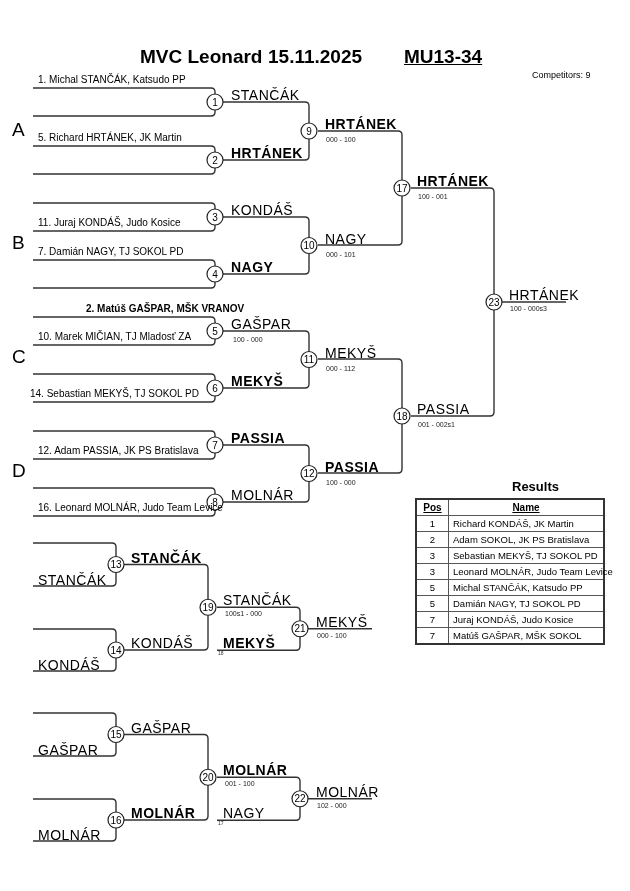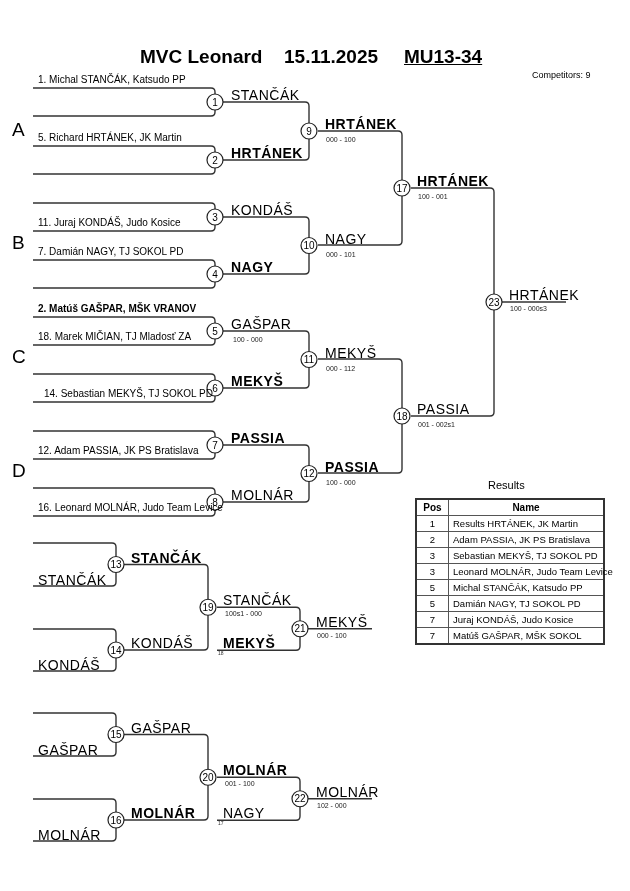--- a/index.html
+++ b/index.html
@@ -4,29 +4,29 @@
 <style>
   html, body { margin:0; padding:0; background:#ffffff; }
   body { width:630px; height:891px; position:relative; overflow:hidden; font-family:"Liberation Sans", sans-serif; color:#000; }
   #bracket { position:absolute; left:0; top:0; width:630px; height:891px; }
   .t { position:absolute; white-space:nowrap; line-height:1; }
   .title { font-size:19px; font-weight:bold; top:47px; left:0; width:630px; }
   .title span { position:absolute; white-space:nowrap; }
   .competitors { font-size:9px; top:71px; left:532px; }
   .pool { font-size:19px; }
   .entry { font-size:10px; }
-  .entry.bold { font-weight:bold; }
+  .entry.bold { font-weight:bold;margin-left:48px; }
   .wn { font-size:14px; letter-spacing:0.5px; }
   .wn.bold { font-weight:bold; }
   .score { font-size:7px; color:#222; }
   .ref { font-size:5px; color:#333; }
-  .results-title { font-size:11px; font-weight:normal; top:480px; left:488px; }
+  .results-title { font-size:13px; font-weight:bold; top:480px; left:512px; }
   table.results { position:absolute; left:415px; top:498px; width:190px; border-collapse:collapse; font-size:9.5px; border:2px solid #333; }
   table.results td, table.results th { border:1px solid #555; height:15px; padding:0; }
-  table.results th { font-weight:bold; font-size:10px; text-align:center; }
+  table.results th { font-weight:bold; font-size:10px; text-align:center;text-decoration:underline; }
   table.results td.pos { width:36px; text-align:center; }
   table.results td.name { padding-left:4px; white-space:nowrap; overflow:visible; max-width:150px; }
 </style>
 </head>
 <body>
 
 <svg id="bracket" xmlns="http://www.w3.org/2000/svg" width="630" height="891">
     <path d="M33,88 H211 Q215,88 215,92 V112 Q215,116 211,116 H33" fill="none" stroke="#333" stroke-width="1.4"></path>
     <path d="M33,146 H211 Q215,146 215,150 V170 Q215,174 211,174 H33" fill="none" stroke="#333" stroke-width="1.4"></path>
     <path d="M33,203 H211 Q215,203 215,207 V227 Q215,231 211,231 H33" fill="none" stroke="#333" stroke-width="1.4"></path>
@@ -96,42 +96,42 @@
     <circle cx="116" cy="820" r="8" fill="#fff" stroke="#222" stroke-width="1.2"></circle>
     <text x="116" y="823.5" text-anchor="middle" font-size="10" font-family="&quot;Liberation Sans&quot;, sans-serif">16</text>
     <circle cx="208" cy="777.25" r="8" fill="#fff" stroke="#222" stroke-width="1.2"></circle>
     <text x="208" y="780.75" text-anchor="middle" font-size="10" font-family="&quot;Liberation Sans&quot;, sans-serif">20</text>
     <circle cx="300" cy="798.75" r="8" fill="#fff" stroke="#222" stroke-width="1.2"></circle>
     <text x="300" y="802.25" text-anchor="middle" font-size="10" font-family="&quot;Liberation Sans&quot;, sans-serif">22</text>
   </svg>
 
 <div class="t title">
   <span style="left:140px;">MVC Leonard</span>
-  <span style="left:268px;margin-left:16px;">15.11.2025</span>
+  <span style="left:268px;">15.11.2025</span>
   <span style="left:404px;text-decoration:underline;">MU13-34</span>
 </div>
 <div class="t competitors">Competitors: 9</div>
 
 <div id="labels">
     <div class="t entry" style="left: 38px; top: 75px;">1. Michal STANČÁK, Katsudo PP</div>
     <div class="t pool" style="left: 12px; top: 120px;">A</div>
     <div class="t wn" style="left: 231px; top: 88px;">STANČÁK</div>
     <div class="t entry" style="left: 38px; top: 133px;">5. Richard HRTÁNEK, JK Martin</div>
     <div class="t wn bold" style="left: 231px; top: 146px;">HRTÁNEK</div>
     <div class="t entry" style="left: 38px; top: 218px;">11. Juraj KONDÁŠ, Judo Kosice</div>
     <div class="t pool" style="left: 12px; top: 233px;">B</div>
     <div class="t wn" style="left: 231px; top: 203px;">KONDÁŠ</div>
     <div class="t entry" style="left: 38px; top: 247px;">7. Damián NAGY, TJ SOKOL PD</div>
     <div class="t wn bold" style="left: 231px; top: 260px;">NAGY</div>
     <div class="t entry bold" style="left: 38px; top: 304px;">2. Matúš GAŠPAR, MŠK VRANOV</div>
-    <div class="t entry" style="left: 38px; top: 332px;">18. Marek MIČIAN, TJ Mladosť ZA</div>
+    <div class="t entry" style="left: 38px; top: 332px;">10. Marek MIČIAN, TJ Mladosť ZA</div>
     <div class="t pool" style="left: 12px; top: 347px;">C</div>
     <div class="t wn" style="left: 231px; top: 317px;">GAŠPAR</div>
     <div class="t score" style="left: 233px; top: 336px;">100 - 000</div>
-    <div class="t entry" style="left: 44px; top: 389px;">14. Sebastian MEKYŠ, TJ SOKOL PD</div>
+    <div class="t entry" style="left: 30px; top: 389px;">14. Sebastian MEKYŠ, TJ SOKOL PD</div>
     <div class="t wn bold" style="left: 231px; top: 374px;">MEKYŠ</div>
     <div class="t entry" style="left: 38px; top: 446px;">12. Adam PASSIA, JK PS Bratislava</div>
     <div class="t pool" style="left: 12px; top: 461px;">D</div>
     <div class="t wn bold" style="left: 231px; top: 431px;">PASSIA</div>
     <div class="t entry" style="left: 38px; top: 503px;">16. Leonard MOLNÁR, Judo Team Levice</div>
     <div class="t wn" style="left: 231px; top: 488px;">MOLNÁR</div>
     <div class="t wn bold" style="left: 325px; top: 117px;">HRTÁNEK</div>
     <div class="t score" style="left: 326px; top: 136px;">000 - 100</div>
     <div class="t wn" style="left: 325px; top: 231.5px;">NAGY</div>
     <div class="t score" style="left: 326px; top: 250.5px;">000 - 101</div>
@@ -171,25 +171,25 @@
 <table class="results">
   <thead>
     <tr>
       <th>Pos</th>
       <th>Name</th>
     </tr>
   </thead>
   <tbody id="results-body">
       <tr>
         <td class="pos">1</td>
-        <td class="name">Results HRTÁNEK, JK Martin</td>
+        <td class="name">Richard KONDÁŠ, JK Martin</td>
       </tr>
       <tr>
         <td class="pos">2</td>
-        <td class="name">Adam PASSIA, JK PS Bratislava</td>
+        <td class="name">Adam SOKOL, JK PS Bratislava</td>
       </tr>
       <tr>
         <td class="pos">3</td>
         <td class="name">Sebastian MEKYŠ, TJ SOKOL PD</td>
       </tr>
       <tr>
         <td class="pos">3</td>
         <td class="name">Leonard MOLNÁR, Judo Team Levice</td>
       </tr>
       <tr>

